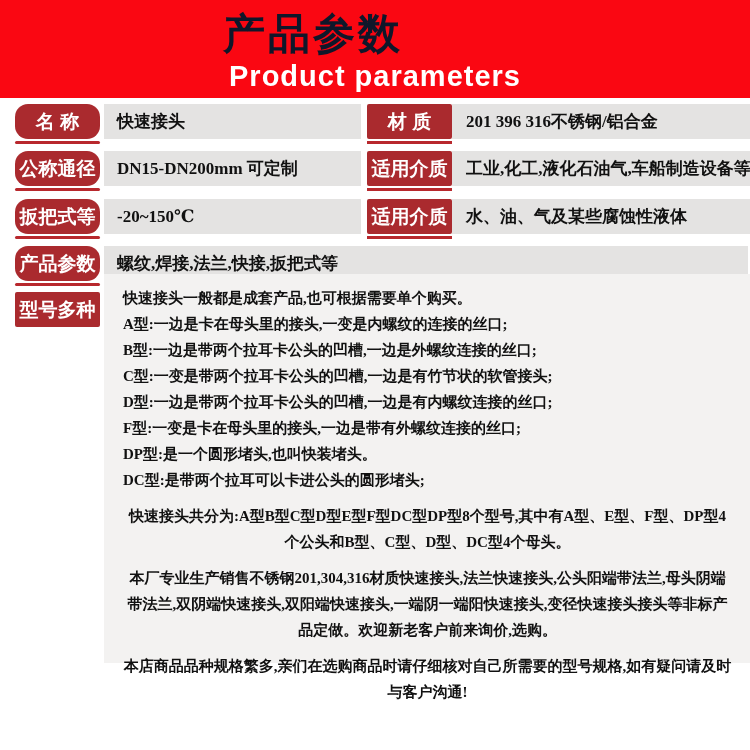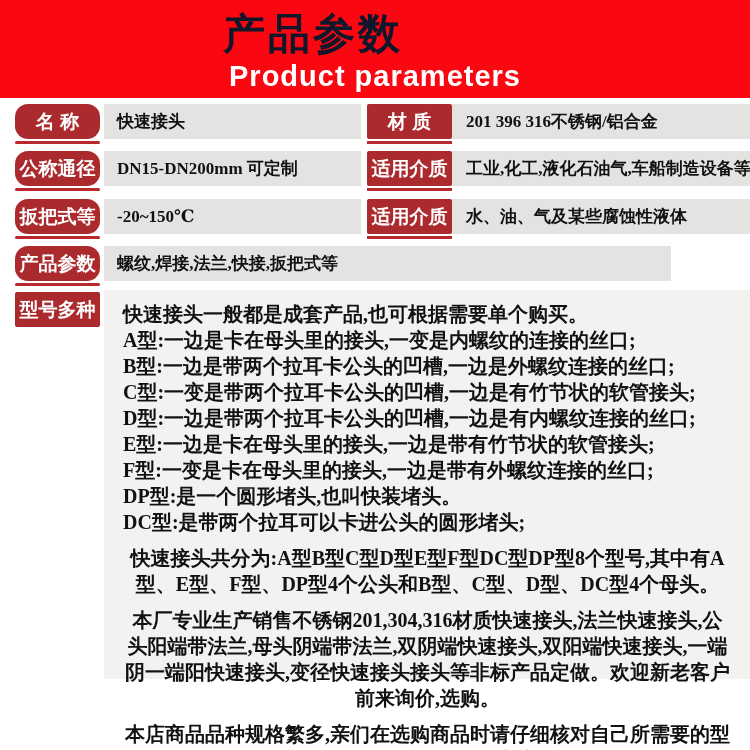--- a/index.html
+++ b/index.html
@@ -27,28 +27,28 @@
   .value-strip{
     position:absolute;height:35px;background:#e4e3e2;
     display:flex;align-items:center;box-sizing:border-box;padding-left:13px;
     font-family:"Liberation Serif","DejaVu Serif",serif;
     font-size:17px;font-weight:600;color:#111111;white-space:nowrap;
   }
   .row1{top:104px;} .row2{top:151px;} .row3{top:199px;} .row4{top:246px;}
   .u1{top:141px;} .u2{top:188px;} .u3{top:236px;} .u4{top:283px;}
   .lcol-label{left:15px;border-radius:13px;} .lcol-value{left:104px;width:257px;}
   .rcol-label{left:367px;} .rcol-value{left:452px;width:298px;padding-left:14px;}
-  .full-value{left:104px;width:567px;}
+  .full-value{left:104px;width:644px;}
   
   .block-label{left:15px;top:292px;}
   .model-block{
-    position:absolute;left:104px;top:290px;width:646px;height:389px;
+    position:absolute;left:104px;top:274px;width:646px;height:389px;
     background:#f3f2f1;box-sizing:border-box;padding:11px 18px 0 19px;
     font-family:"Liberation Serif","DejaVu Serif",serif;
-    font-size:20px;font-weight:600;color:#111111;line-height:26px;
+    font-size:15px;font-weight:600;color:#111111;line-height:26px;
   }
   .model-block p{margin:10px 0 0 0;text-align:center;}
   .model-block .intro{margin:0;}
   .type-line{white-space:nowrap;}
 </style>
 </head>
 <body>
 
 <div class="page">
 
@@ -82,21 +82,20 @@
   <div class="value-strip row4 full-value">螺纹,焊接,法兰,快接,扳把式等</div>
   <div class="label-underline u4 lcol-label"></div>
 
   <div class="label-box block-label">型号多种</div>
   <div class="model-block">
     <div class="intro">快速接头一般都是成套产品,也可根据需要单个购买。</div>
     <div class="type-line">A型:一边是卡在母头里的接头,一变是内螺纹的连接的丝口;</div>
     <div class="type-line">B型:一边是带两个拉耳卡公头的凹槽,一边是外螺纹连接的丝口;</div>
     <div class="type-line">C型:一变是带两个拉耳卡公头的凹槽,一边是有竹节状的软管接头;</div>
     <div class="type-line">D型:一边是带两个拉耳卡公头的凹槽,一边是有内螺纹连接的丝口;</div>
-    <div class="type-line">E型:一边是卡在母头里的接头,一边是带有竹节状的软管接头;</div>
     <div class="type-line">F型:一变是卡在母头里的接头,一边是带有外螺纹连接的丝口;</div>
     <div class="type-line">DP型:是一个圆形堵头,也叫快装堵头。</div>
     <div class="type-line">DC型:是带两个拉耳可以卡进公头的圆形堵头;</div>
     <p>快速接头共分为:A型B型C型D型E型F型DC型DP型8个型号,其中有A型、E型、F型、DP型4个公头和B型、C型、D型、DC型4个母头。</p>
     <p>本厂专业生产销售不锈钢201,304,316材质快速接头,法兰快速接头,公头阳端带法兰,母头阴端带法兰,双阴端快速接头,双阳端快速接头,一端阴一端阳快速接头,变径快速接头接头等非标产品定做。欢迎新老客户前来询价,选购。</p>
     <p>本店商品品种规格繁多,亲们在选购商品时请仔细核对自己所需要的型号规格,如有疑问请及时与客户沟通!</p>
   </div>
 
 </div>
 

